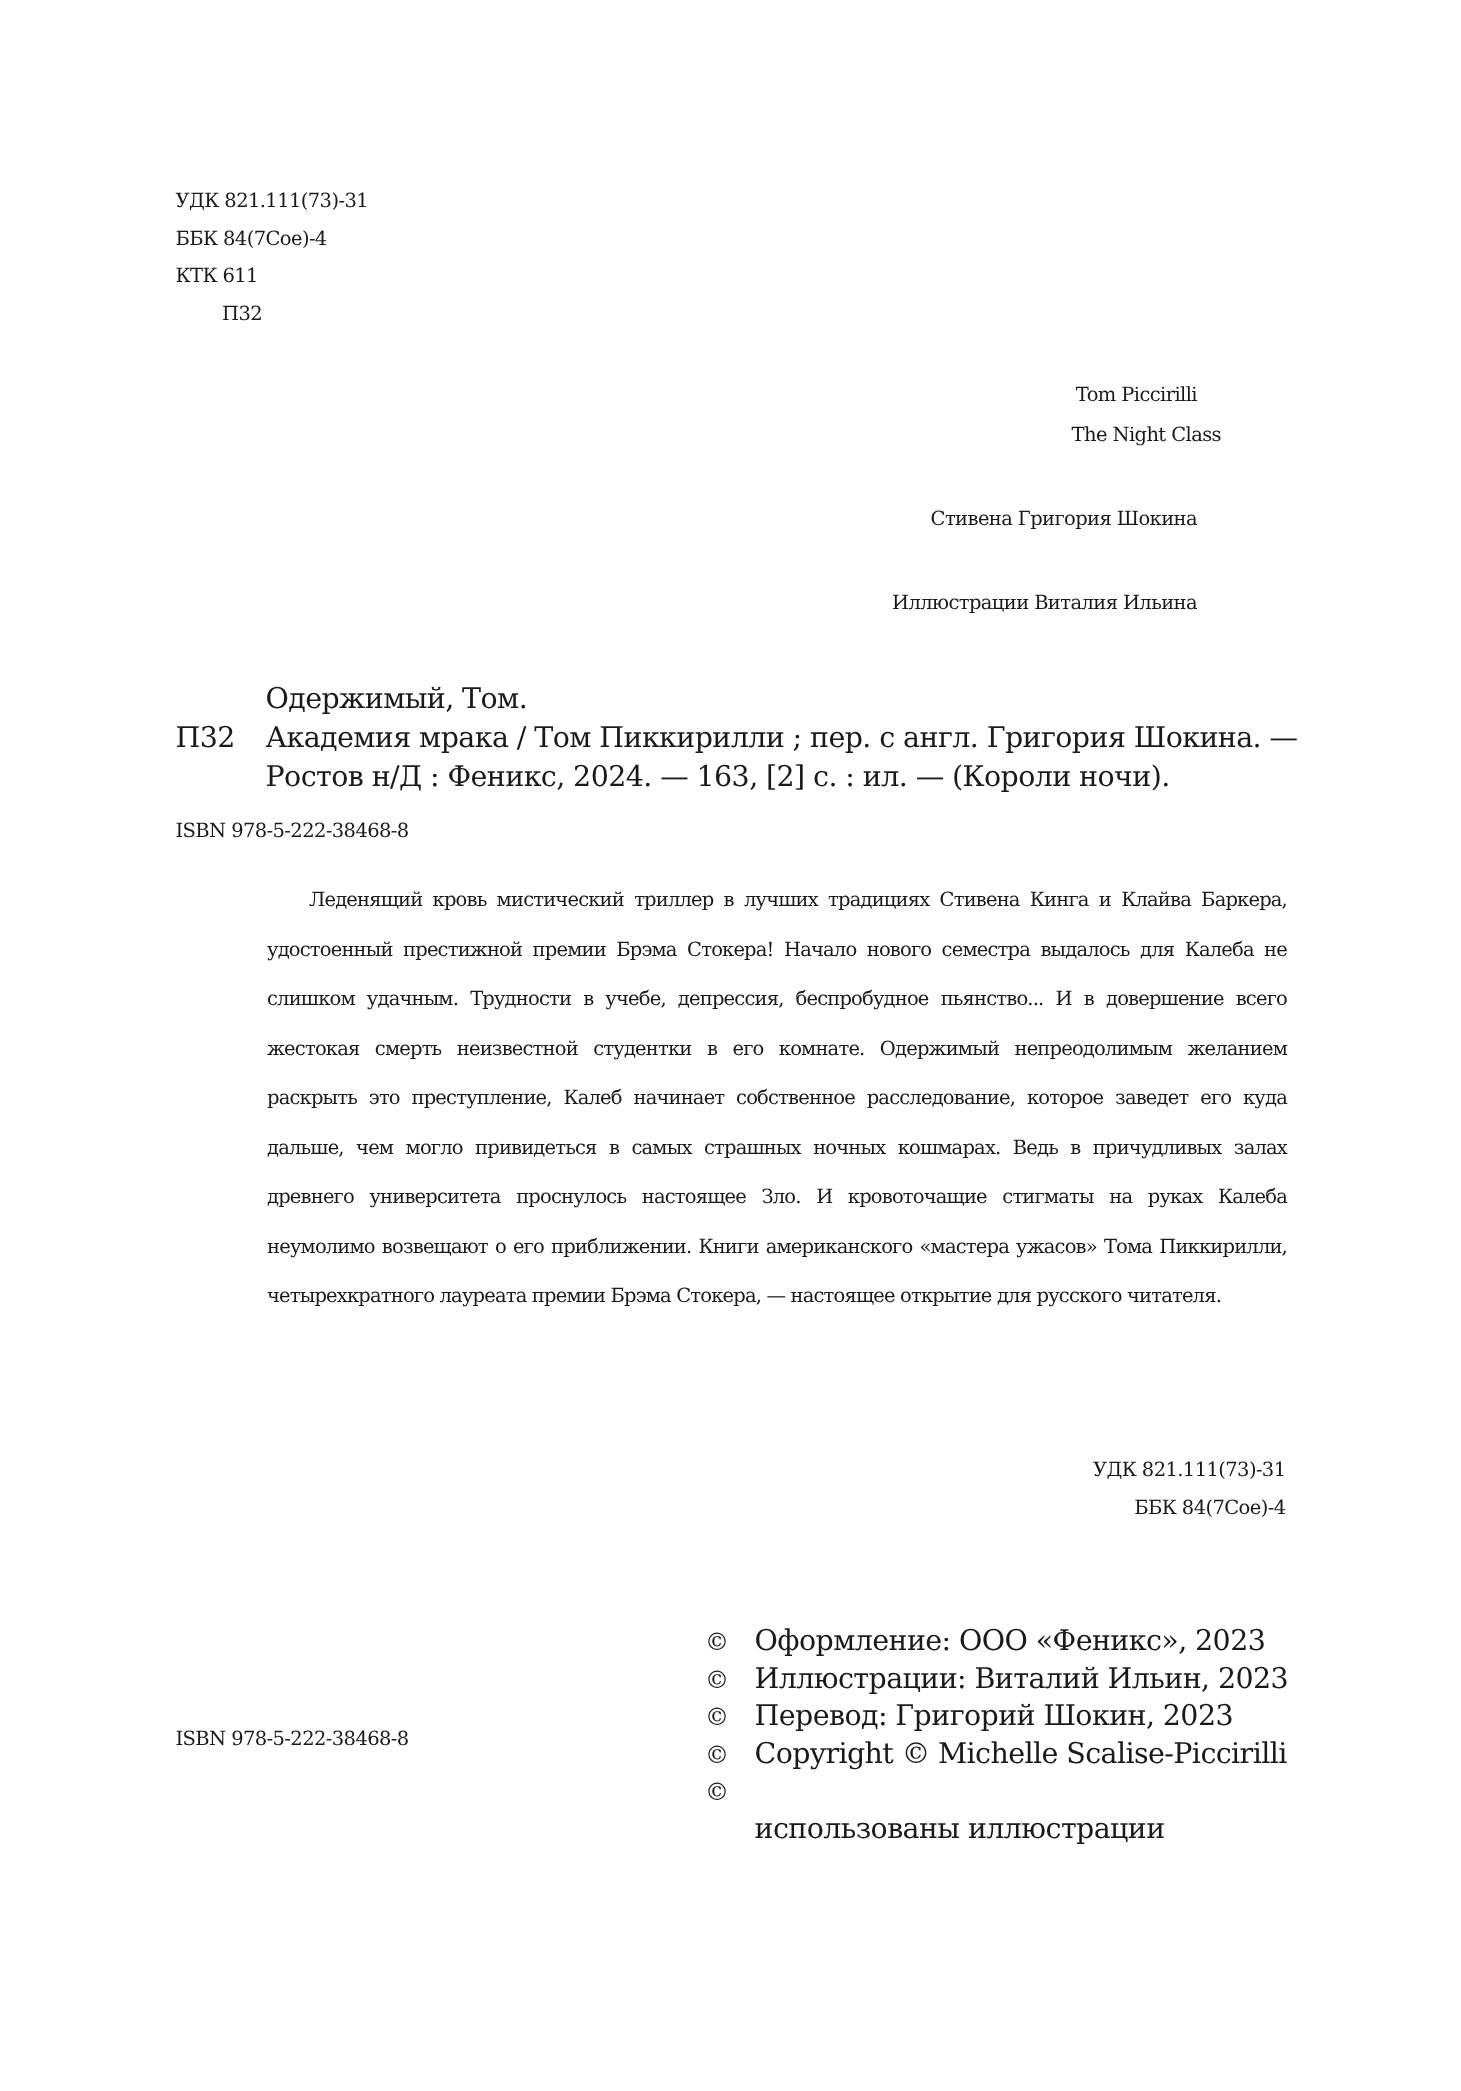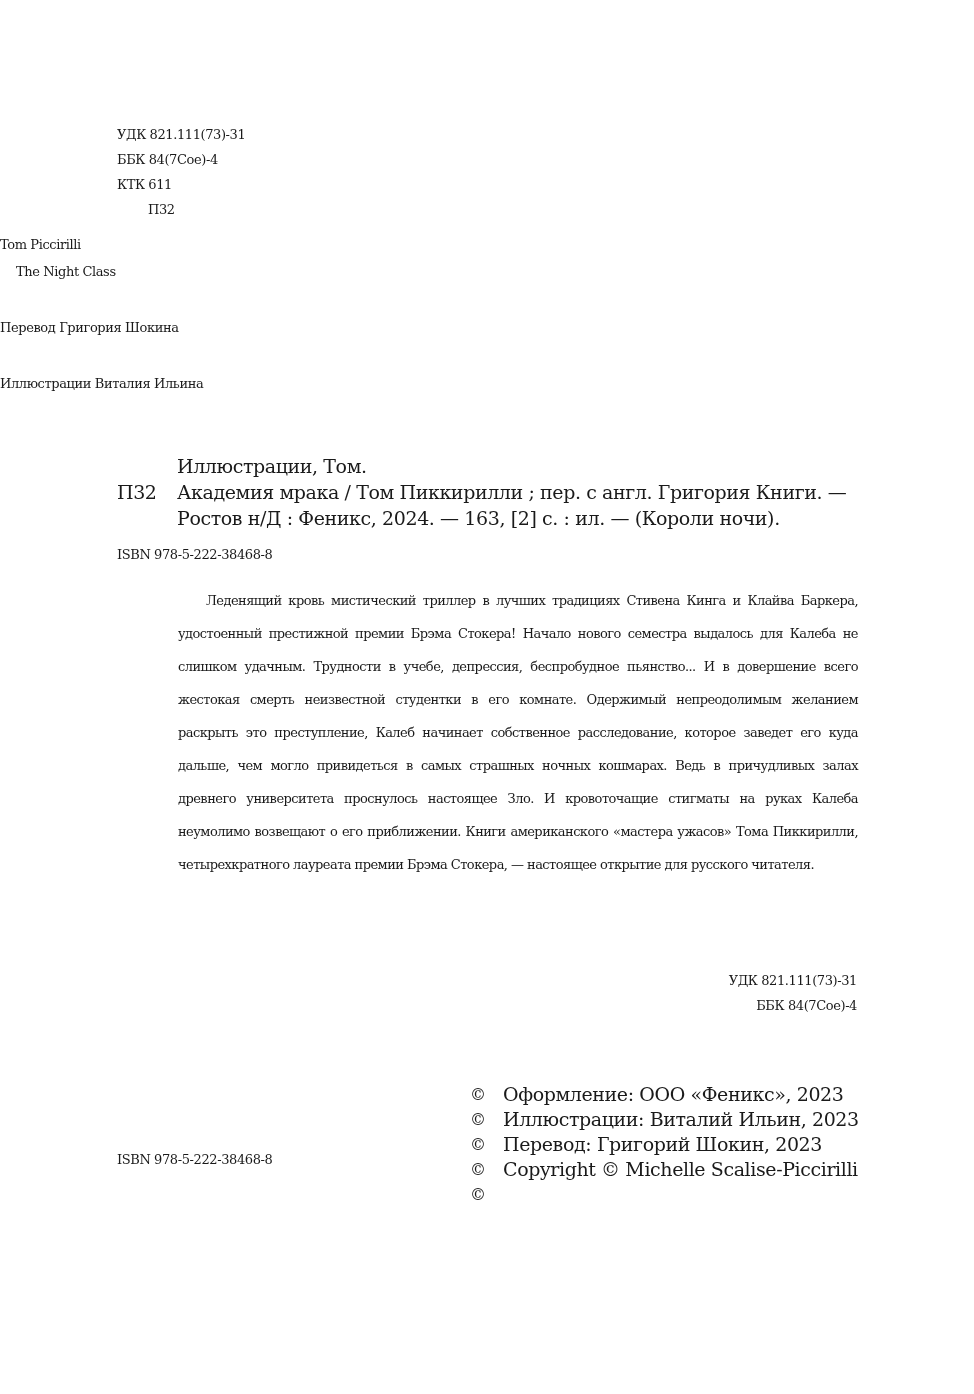--- a/index.html
+++ b/index.html
@@ -3,21 +3,21 @@
 <meta charset="utf-8">
 <style>
   html, body { margin: 0; padding: 0; background: #ffffff; }
   body {
     width: 974px; height: 1394px; position: relative; overflow: hidden;
     font-family: "DejaVu Serif", "Liberation Serif", serif;
     color: #1a1a1a;
   }
   .abs { position: absolute; white-space: nowrap; }
   .line { font-size: 13px; line-height: 25px; letter-spacing: -0.4px; }
-  .center { text-align: left; width: 798px; left: 0; }
+  .center { text-align: right; width: 798px; left: 0; margin-top: 19px; }
 
   #codes-top { left: 117px; top: 122px; }
   #codes-top .indent { padding-left: 31px; }
 
   #orig-author { top: 232px; }
   #orig-title  { top: 259px; padding-left: 16px; }
   #translator  { top: 315px; }
   #illustrator { top: 371px; }
 
   #bib { left: 117px; top: 453px; width: 740px; }
@@ -50,31 +50,31 @@
 
 <div id="codes-top" class="abs">
   <div class="line">УДК 821.111(73)-31</div>
   <div class="line">ББК 84(7Сое)-4</div>
   <div class="line">КТК 611</div>
   <div class="line indent">П32</div>
 </div>
 
 <div id="orig-author" class="abs center line">Tom Piccirilli</div>
 <div id="orig-title" class="abs center line">The Night Class</div>
-<div id="translator" class="abs center line">Перевод Григория Шокина</div>
+<div id="translator" class="abs center line">Стивена Григория Шокина</div>
 <div id="illustrator" class="abs center line">Иллюстрации Виталия Ильина</div>
 
 <div id="bib" class="abs">
   <div class="row">
     <span class="code"></span>
-    <span class="text first">Иллюстрации, Том.</span>
+    <span class="text first">Одержимый, Том.</span>
   </div>
   <div class="row">
     <span class="code">П32</span>
-    <span class="text">Академия мрака / Том Пиккирилли ; пер. с англ. Григория Книги. —</span>
+    <span class="text">Академия мрака / Том Пиккирилли ; пер. с англ. Григория Шокина. —</span>
   </div>
   <div class="row">
     <span class="code"></span>
     <span class="text">Ростов н/Д : Феникс, 2024. — 163, [2] с. : ил. — (Короли ночи).</span>
   </div>
 </div>
 
 <div id="isbn1" class="abs line">ISBN 978-5-222-38468-8</div>
 
 <div id="annotation">
@@ -101,13 +101,16 @@
     <span class="sym">©</span>
     <span class="ctext">Перевод: Григорий Шокин, 2023</span>
   </div>
   <div class="crow">
     <span class="sym">©</span>
     <span class="ctext">Copyright © Michelle Scalise-Piccirilli</span>
   </div>
   <div class="crow">
     <span class="sym">©</span>
   </div>
+  <div class="crow cont">
+    <span class="ctext">использованы иллюстрации</span>
+  </div>
 </div>
 
 </body></html>

